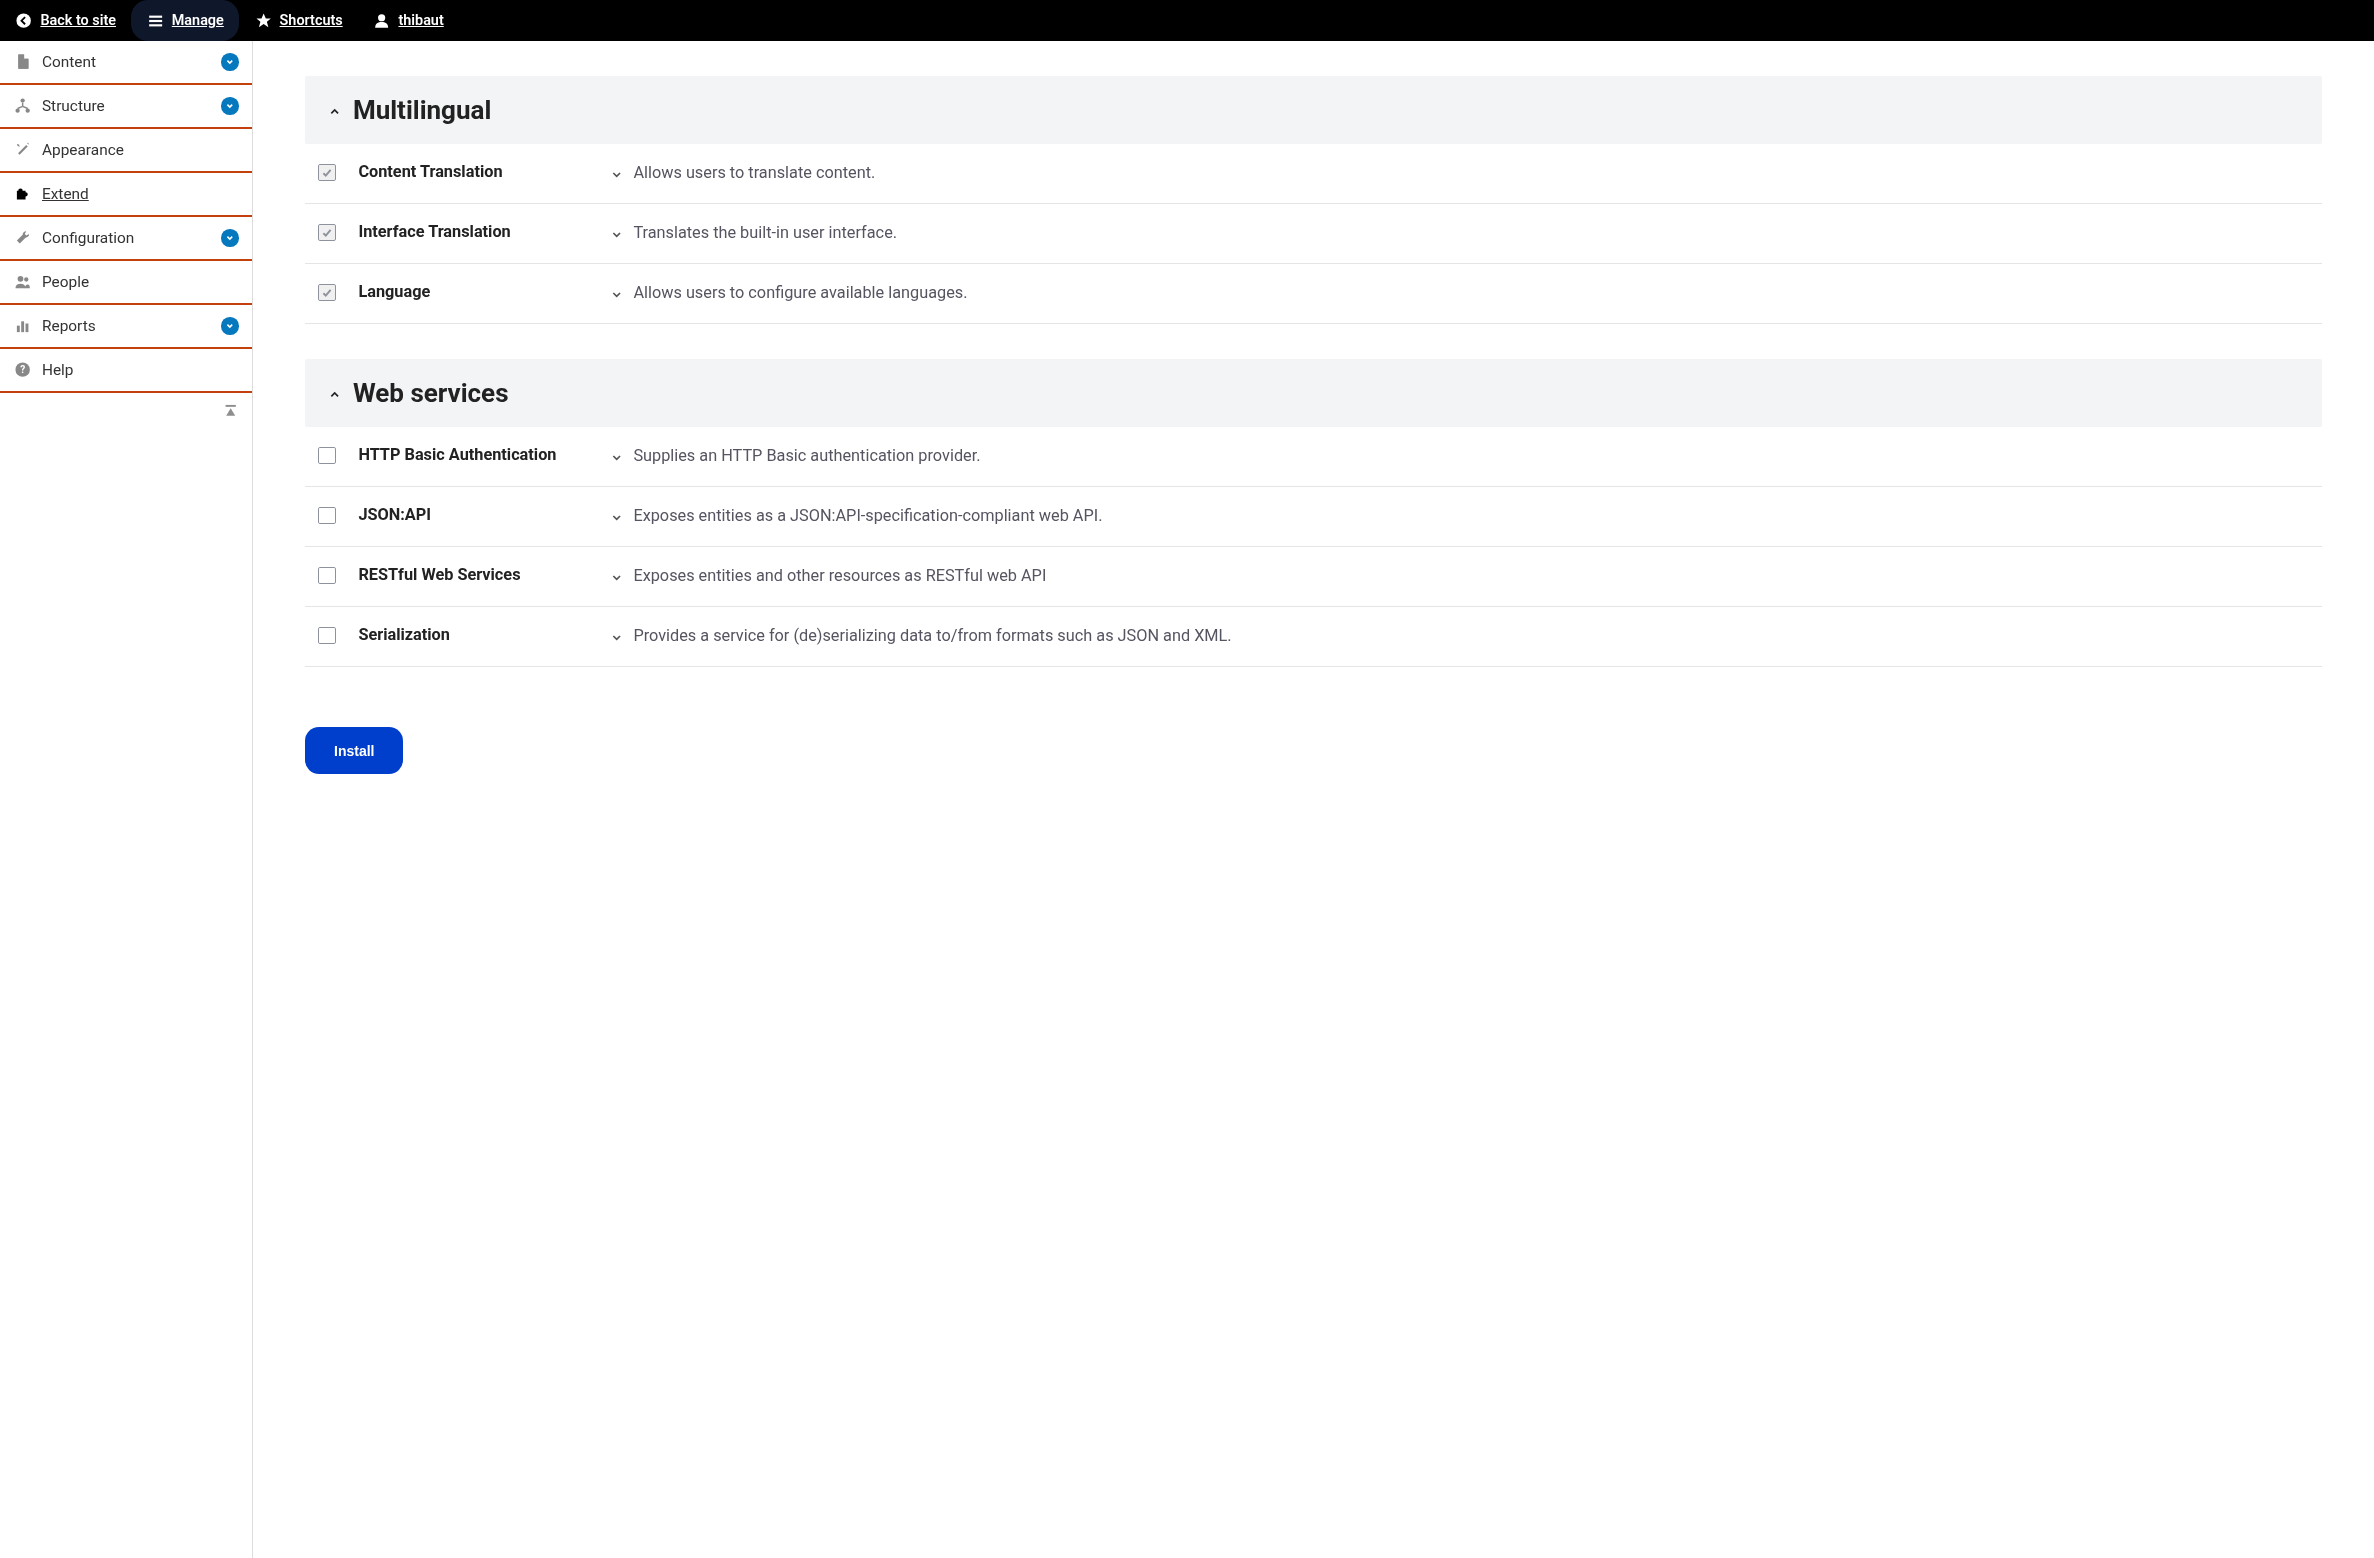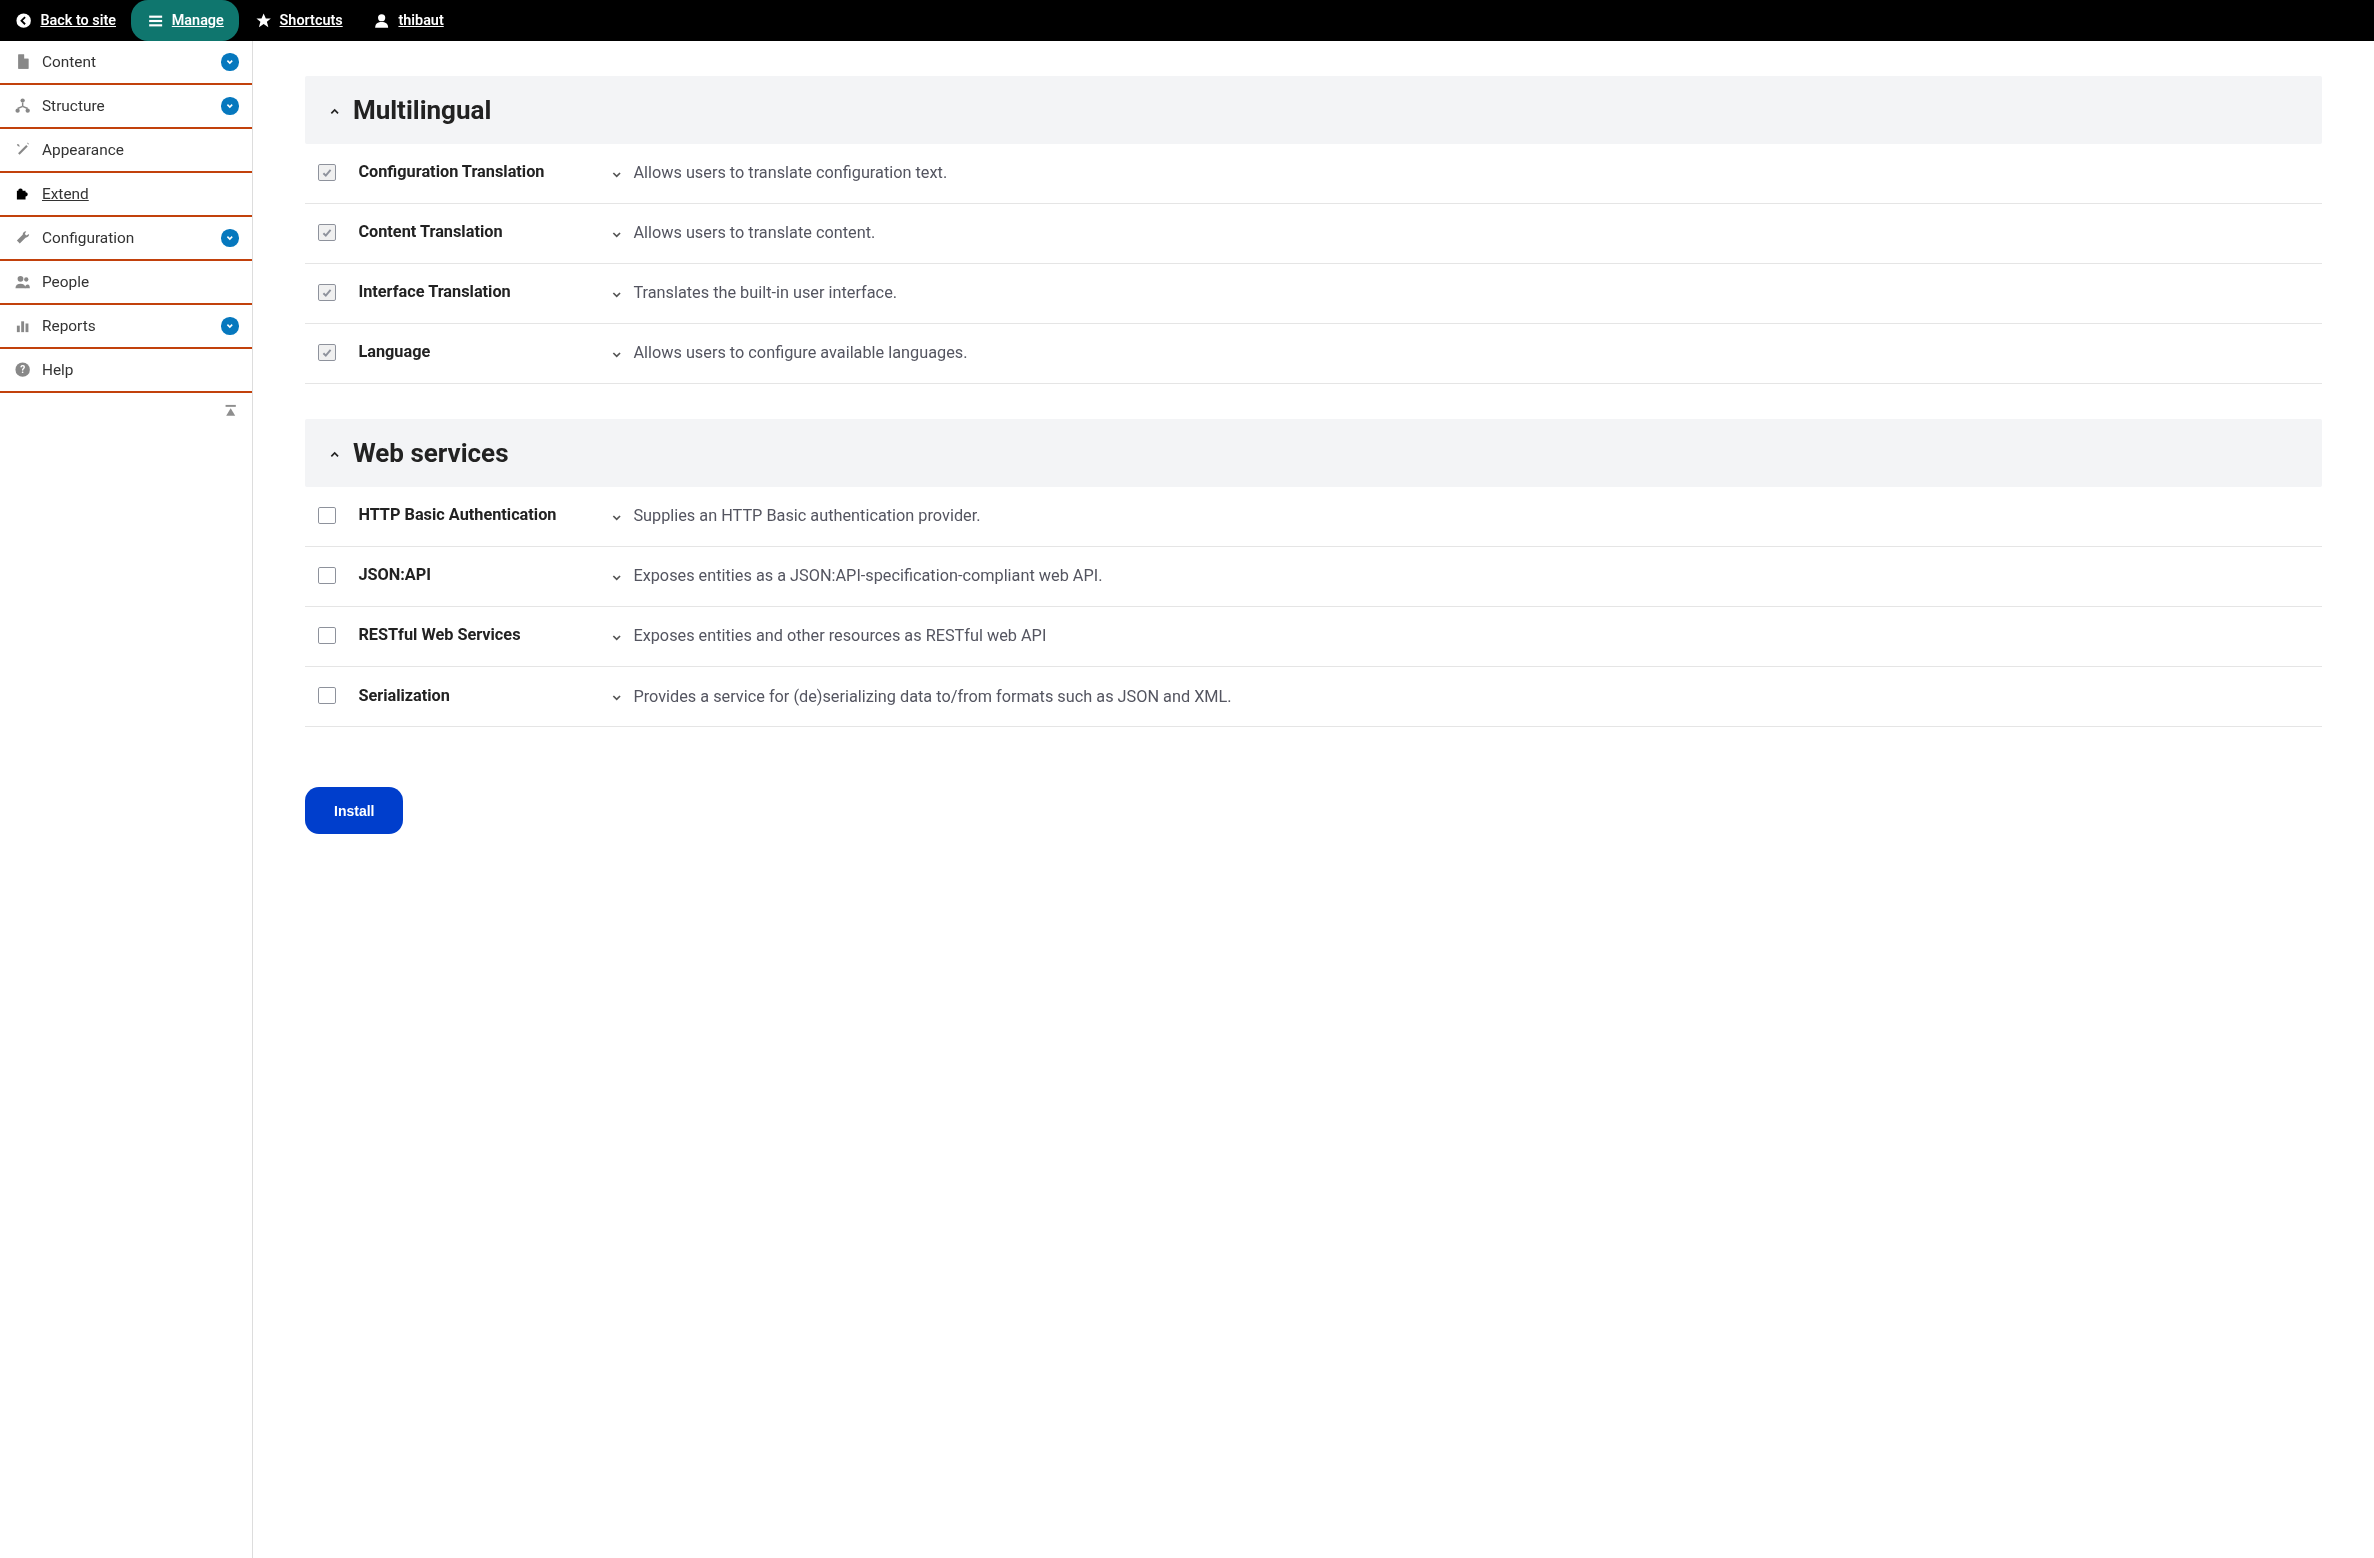--- a/index.html
+++ b/index.html
@@ -1,20 +1,20 @@
 <!DOCTYPE html>
 <html><head>
   <meta charset="utf-8">
   <style>
     * { margin: 0; padding: 0; box-sizing: border-box; }
     body { font-family: -apple-system, BlinkMacSystemFont, "Segoe UI", Roboto, sans-serif; background: #fff; color: #222; }
     
     .topbar { background: #000; height: 41px; display: flex; align-items: stretch; }
     .topbar-item { display: flex; align-items: center; padding: 0 15.4px; color: #fff; font-weight: 600; font-size: 14.4px; cursor: pointer; gap: 7.7px; text-decoration: underline; }
-    .topbar-item.active { background: #0f766e; border-radius: 17px; }
+    .topbar-item.active { background: #0f172a; border-radius: 17px; }
     .topbar-icon { width: 17.3px; height: 17.3px; display: inline-flex; align-items: center; justify-content: center; }
     
     .container { display: flex; min-height: calc(100vh - 41px); }
     
     .sidebar { width: 253px; background: #fff; border-right: 1px solid #ddd; }
     .sidebar-item { display: flex; align-items: center; padding: 11.5px 13.4px; border-bottom: 2px solid #c2410c; cursor: pointer; font-size: 15.4px; color: #333; gap: 9.6px; position: relative; }
     .sidebar-item.active { font-weight: 400; }
     .sidebar-item.active .sidebar-label { text-decoration: underline; }
     .sidebar-icon { width: 19px; height: 19px; color: #888; display: inline-flex; align-items: center; justify-content: center; }
     .sidebar-item.active .sidebar-icon { color: #000; }
@@ -205,34 +205,20 @@
               <polyline points="6 15 12 9 18 15"></polyline>
             </svg></span>
           <span class="section-title">Multilingual</span>
         </div>
         <div class="module-row">
           <div class="module-checkbox-wrap"><span class="module-checkbox checked disabled">
               <svg width="11.5" height="11.5" viewBox="0 0 24 24" fill="none" stroke="currentColor" stroke-width="4">
                 <polyline points="5 13 10 18 20 6"></polyline>
               </svg>
             </span></div>
-          <div class="module-name">Configuration Translation</div>
-          <div class="module-desc-wrap">
-            <span class="module-desc-chevron"><svg width="13.4" height="13.4" viewBox="0 0 24 24" fill="none" stroke="currentColor" stroke-width="3">
-                <polyline points="6 9 12 15 18 9"></polyline>
-              </svg></span>
-            <div class="module-desc">Allows users to translate configuration text.</div>
-          </div>
-        </div>
-        <div class="module-row">
-          <div class="module-checkbox-wrap"><span class="module-checkbox checked disabled">
-              <svg width="11.5" height="11.5" viewBox="0 0 24 24" fill="none" stroke="currentColor" stroke-width="4">
-                <polyline points="5 13 10 18 20 6"></polyline>
-              </svg>
-            </span></div>
           <div class="module-name">Content Translation</div>
           <div class="module-desc-wrap">
             <span class="module-desc-chevron"><svg width="13.4" height="13.4" viewBox="0 0 24 24" fill="none" stroke="currentColor" stroke-width="3">
                 <polyline points="6 9 12 15 18 9"></polyline>
               </svg></span>
             <div class="module-desc">Allows users to translate content.</div>
           </div>
         </div>
         <div class="module-row">
           <div class="module-checkbox-wrap"><span class="module-checkbox checked disabled">

